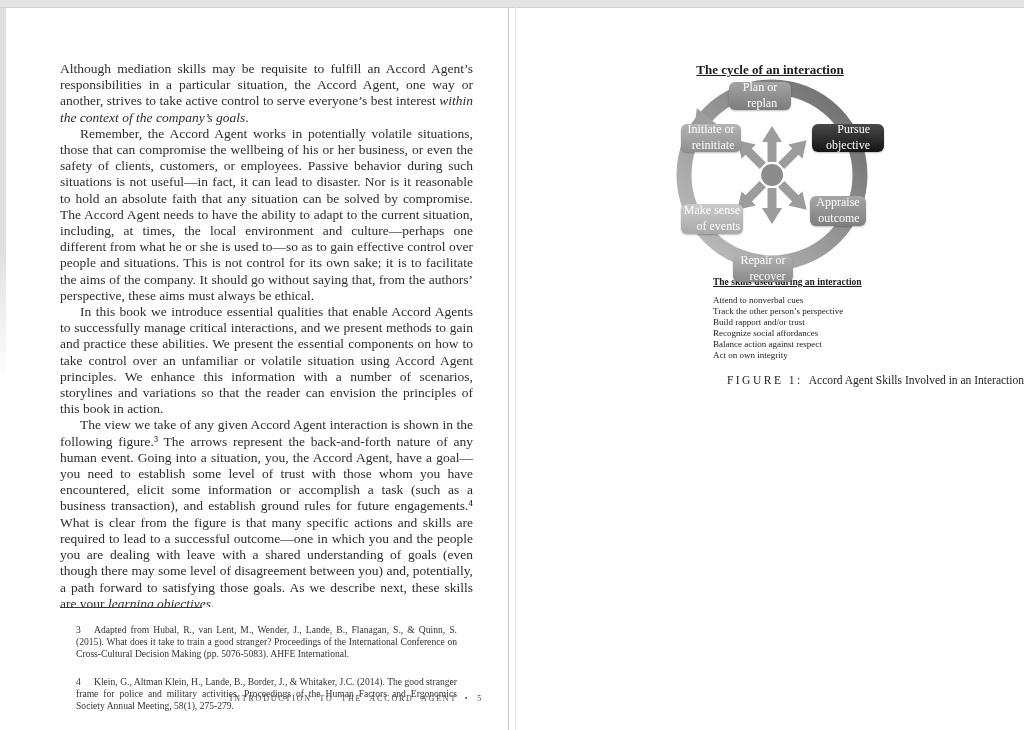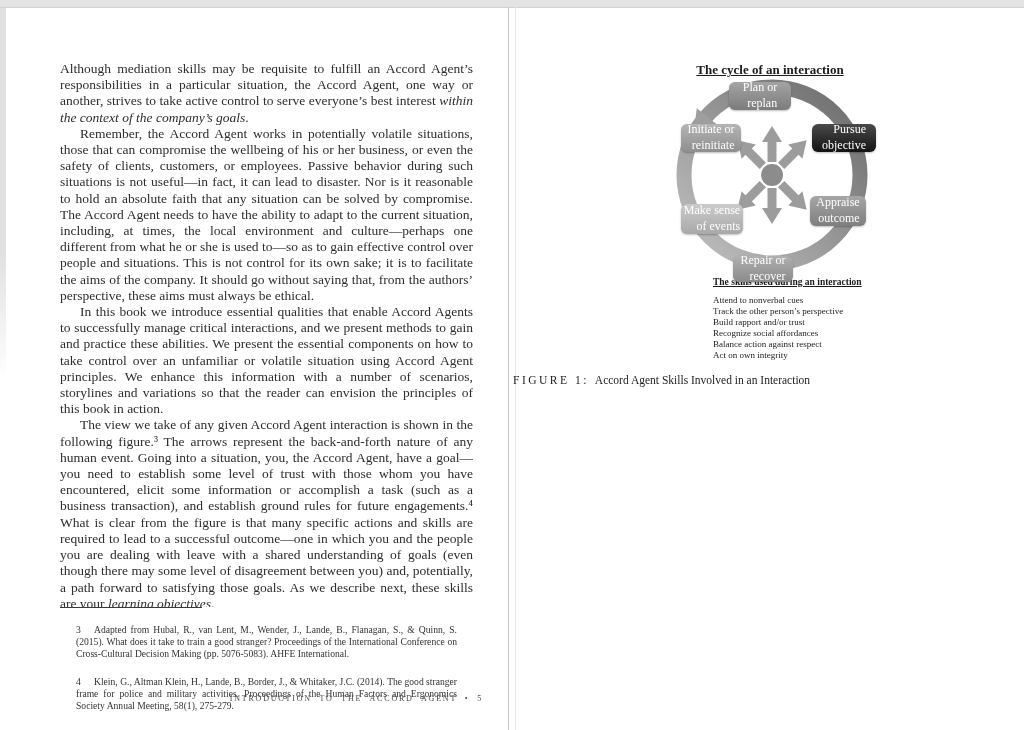--- a/index.html
+++ b/index.html
@@ -39,31 +39,31 @@
   #figure-area{position:absolute;left:142px;top:58px;width:230px;height:218px;}
   #figure-area svg{position:absolute;left:0;top:0;}
   .diagram-title{position:absolute;left:0;top:4px;width:230px;text-align:center;
     font-size:13px;font-weight:600;color:#1b1b1b;text-decoration:underline;z-index:3;}
   .cycle-box{position:absolute;z-index:2;border-radius:6px;color:#fff;
     font-size:12px;line-height:1.3;display:flex;align-items:center;justify-content:center;
     text-align:right;white-space:pre-line;
     background-image:linear-gradient(rgba(255,255,255,.22),rgba(0,0,0,.10));
     box-shadow:0 1px 2px rgba(0,0,0,.25);}
   #box-plan{left:74px;top:24px;width:62px;height:28px;}
-  #box-pursue{left:157px;top:66px;width:64px;height:28px;}
+  #box-pursue{left:157px;top:66px;width:72px;height:28px;}
   #box-initiate{left:26px;top:66px;width:60px;height:28px;}
   #box-makesense{left:26px;top:138px;width:62px;height:30px;}
   #box-appraise{left:155px;top:138px;width:56px;height:30px;}
   #box-repair{left:78px;top:182px;width:60px;height:26px;}
 
   .skills-block{position:absolute;left:200px;top:277px;width:260px;}
   .skills-heading{font-size:9.5px;font-weight:600;color:#1b1b1b;text-decoration:underline;margin-bottom:8px;}
   .skill-line{font-size:9px;line-height:11px;color:#222;}
 
-  .figure-caption{position:absolute;left:0;top:374px;width:511px;text-align:left;font-size:11.5px;color:#222;}
+  .figure-caption{position:absolute;left:0;top:374px;width:511px;text-align:right;font-size:11.5px;color:#222;}
   .figure-caption .cap-label{letter-spacing:2.5px;margin-right:6px;}
 </style>
 </head>
 <body>
 
 <div class="top-strip"></div>
 <div class="left-strip"></div>
 <div class="divider" style="left:508px;"></div>
 <div class="divider secondary" style="left:515px;"></div>
 

